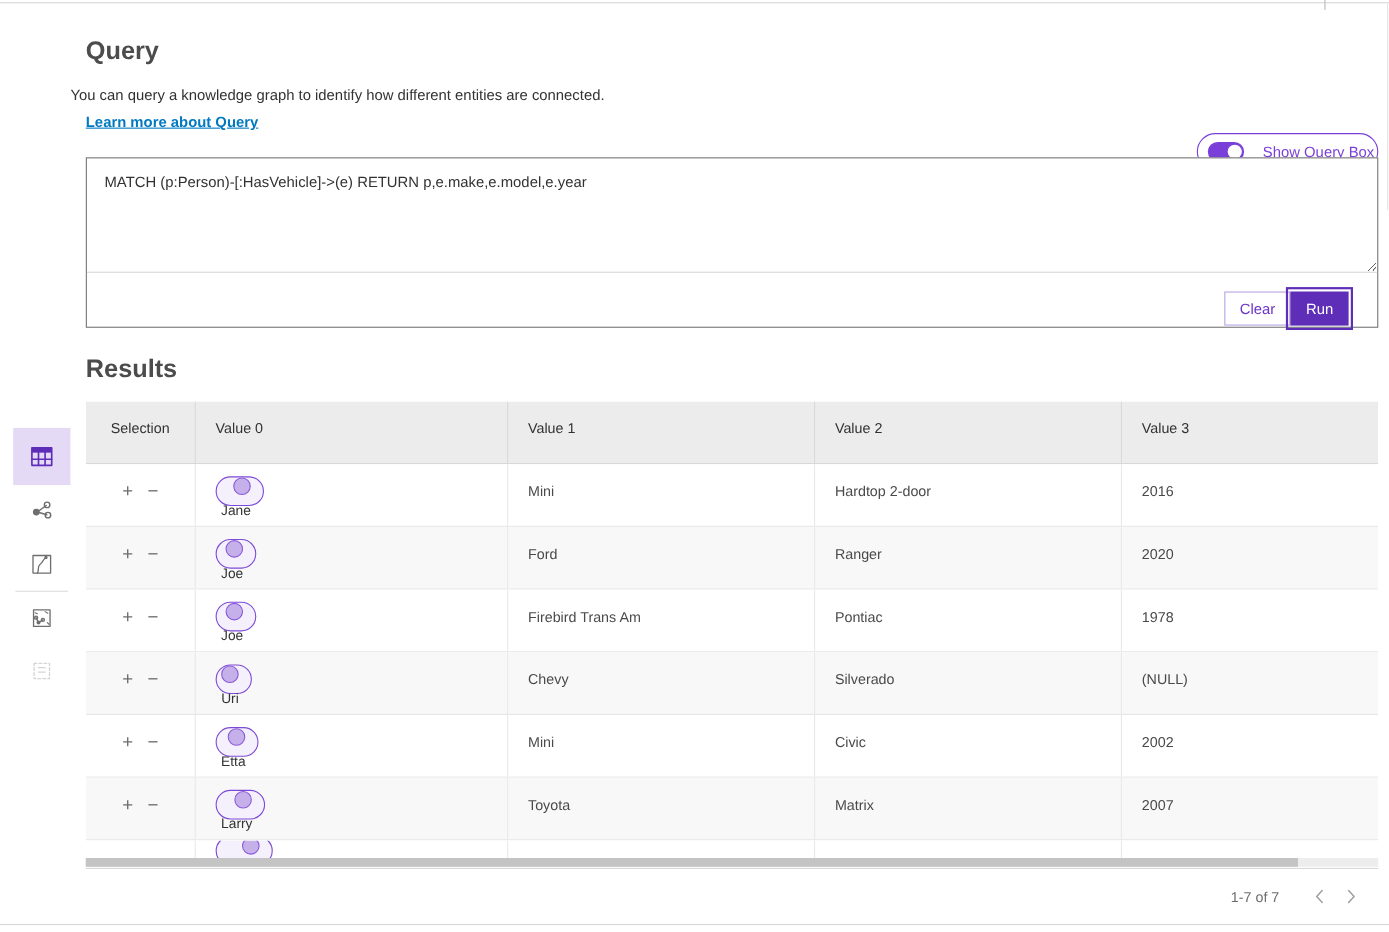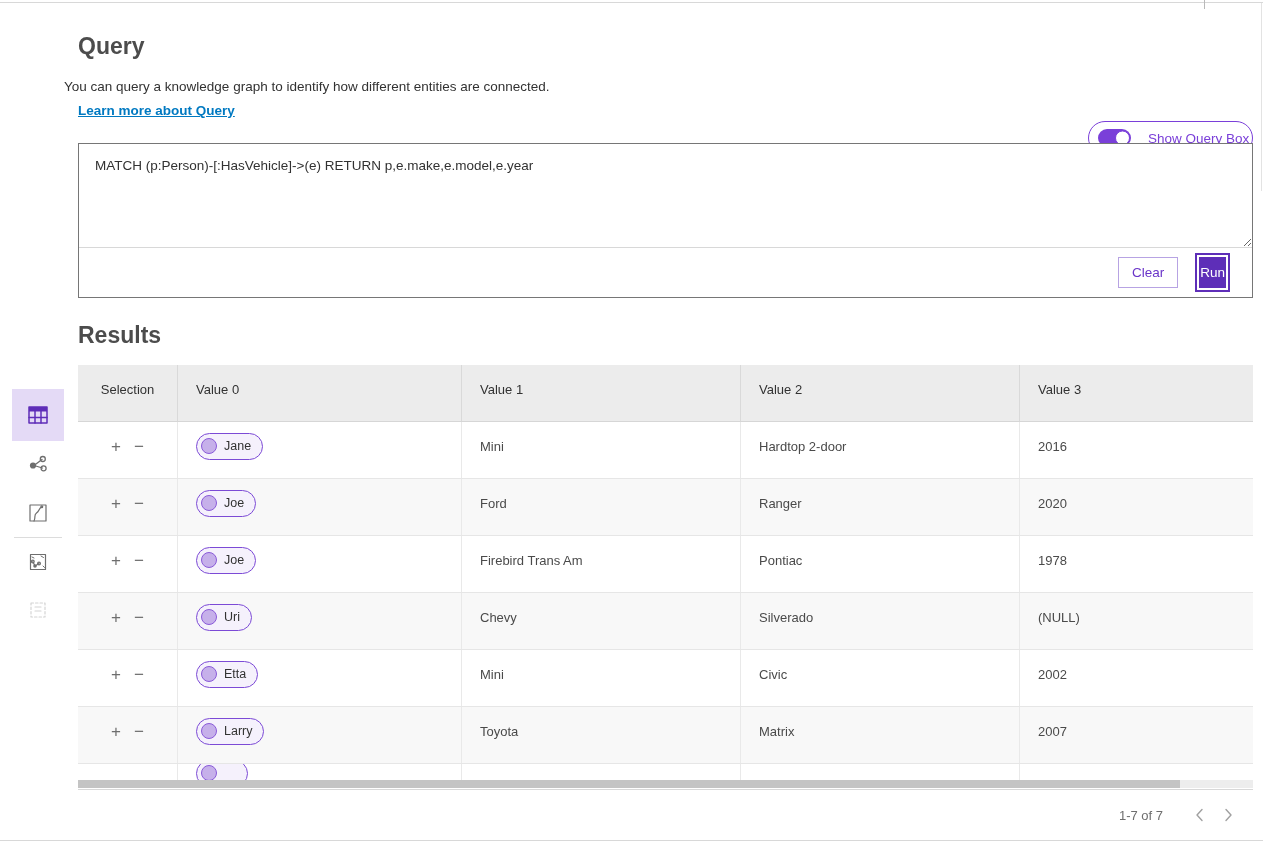--- a/index.html
+++ b/index.html
@@ -19,23 +19,23 @@
   .toggle-pill{position:absolute;left:1088px;top:81px;width:165px;height:34px;border:1px solid #7a3fd9;
     border-radius:18px;display:flex;align-items:center;gap:17px;padding:0 10px 0 9px;box-sizing:border-box;cursor:pointer;background:#fff;margin-top:40px;}
   .switch-track{width:33px;height:18px;background:#7a3fd9;border-radius:10px;position:relative;flex:0 0 auto;}
   .switch-knob{position:absolute;right:1px;top:50%;transform:translateY(-50%);width:15px;height:15px;background:#fff;
     border:1px solid #7a3fd9;border-radius:50%;box-sizing:border-box;}
   .toggle-label{color:#7a3fd9;font-size:13.5px;white-space:nowrap;}
 
   .query-box{position:absolute;left:78px;top:143px;width:1175px;height:155px;border:1px solid #767676;box-sizing:border-box;background:#fff;}
   .query-textarea{display:block;width:100%;height:104px;box-sizing:border-box;border:0;border-bottom:1px solid #d8d8d8;
     padding:14px 16px;font-family:"Liberation Sans", sans-serif;font-size:13.5px;color:#323232;resize:both;outline:none;background:transparent;}
-  .query-footer{height:48px;display:flex;align-items:center;justify-content:flex-end;gap:21px;padding-right:26px;}
+  .query-footer{height:48px;display:flex;align-items:flex-end;justify-content:flex-end;gap:0;padding-right:26px;}
   .btn-clear{background:#fff;border:1px solid #b7a3e3;color:#6a35c9;font-size:13.5px;padding:7px 13px;cursor:pointer;font-family:inherit;}
-  .btn-run{background:#5e2eb8;border:none;color:#fff;font-size:13.5px;padding:8px 1px;cursor:pointer;font-family:inherit;
+  .btn-run{background:#5e2eb8;border:none;color:#fff;font-size:13.5px;padding:8px 14px;cursor:pointer;font-family:inherit;
     outline:2px solid #5e2eb8;outline-offset:2px;}
 
   .results-title{position:absolute;left:78px;top:322px;margin:0;font-size:23px;font-weight:700;color:#4c4c4c;}
 
   .sidebar{position:absolute;left:12px;top:389px;width:52px;}
   .side-item{width:52px;height:48px;display:flex;align-items:center;justify-content:center;color:#6e6e6e;cursor:pointer;}
   .side-item.selected{height:52px;background:#e4daf6;color:#5e2db8;}
   .side-item.disabled{color:#d4d4d4;cursor:default;}
   .side-divider{height:1px;background:#dcdcdc;margin:0 2px;}
 
@@ -47,22 +47,22 @@
   .cell{box-sizing:border-box;display:flex;align-items:center;padding:0 14px 8px 18px;overflow:hidden;white-space:nowrap;}
   .t-header .cell{border-right:1px solid #d9d9d9;}
   .t-row .cell{border-right:1px solid #e9e9e9;}
   .cell.c0{width:100px;justify-content:center;padding-left:0;padding-right:0;gap:13px;}
   .cell.c1{width:284px;}
   .cell.c2{width:279px;}
   .cell.c3{width:279px;}
   .cell.c4{width:233px;border-right:none !important;}
   .plusminus{color:#6e6e6e;font-size:17px;line-height:1;cursor:pointer;user-select:none;}
 
-  .chip{display:inline-flex;align-items:center;height:27px;border:1.5px solid #7c4ad6;border-radius:14px;
-    background:#f5f1fc;padding:0 11px 0 4px;gap:7px;box-sizing:border-box;cursor:pointer;}
+  .chip{display:inline-flex;align-items:flex-end;height:27px;border:1.5px solid #7c4ad6;border-radius:14px;
+    background:#f5f1fc;padding:0 11px 0 4px;gap:7px;box-sizing:border-box;cursor:pointer;flex-direction:column;}
   .chip-dot{width:16px;height:16px;border-radius:50%;background:#c6b0ea;border:1.5px solid #8a5ad9;box-sizing:border-box;flex:0 0 auto;}
   .chip-label{font-size:12.5px;color:#323232;}
   .t-row.partial .chip{margin-top:10px;min-width:52px;height:27px;}
 
   .h-scrollbar{position:absolute;left:78px;top:780px;width:1175px;height:8px;background:#ededed;cursor:pointer;}
   .h-scrollbar .thumb{width:1102px;height:8px;background:#c4c4c4;}
 
   .results-footer{position:absolute;left:78px;top:789px;width:1175px;height:51px;border-top:1px solid #d8d8d8;
     box-sizing:border-box;display:flex;align-items:center;justify-content:flex-end;color:#6e6e6e;font-size:13px;background:#fff;}
   .page-range{margin-right:26px;}

